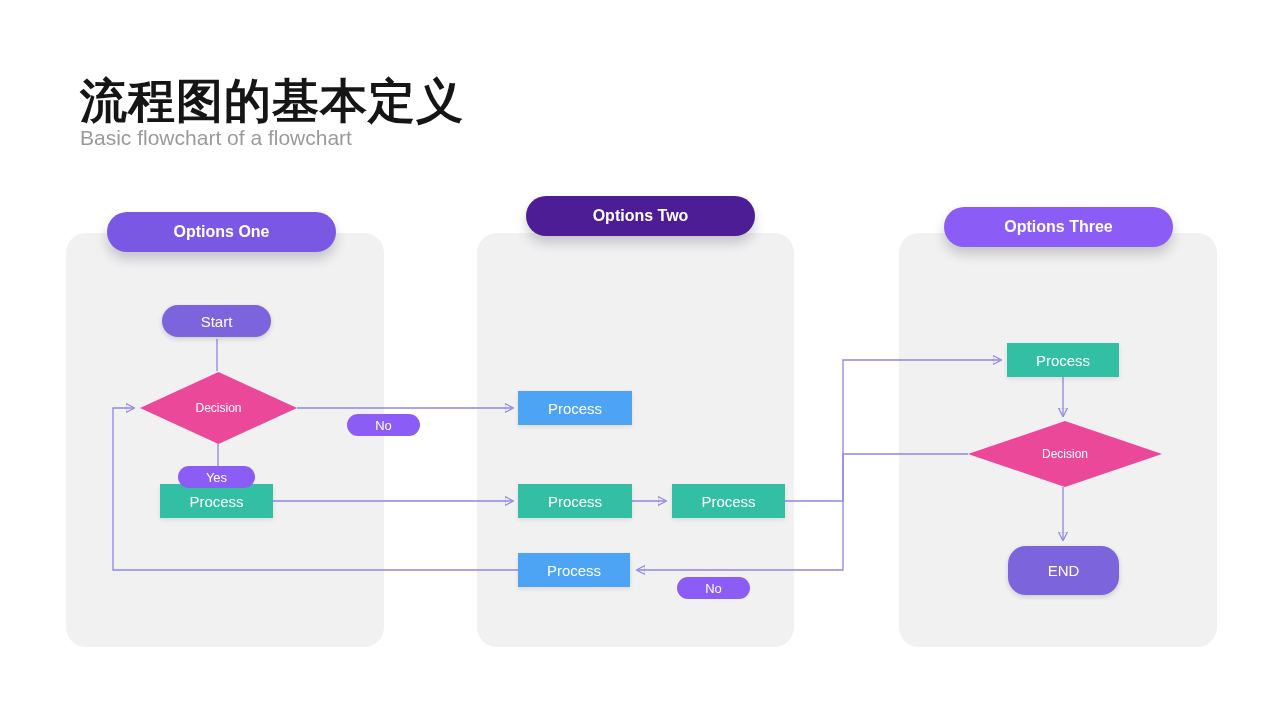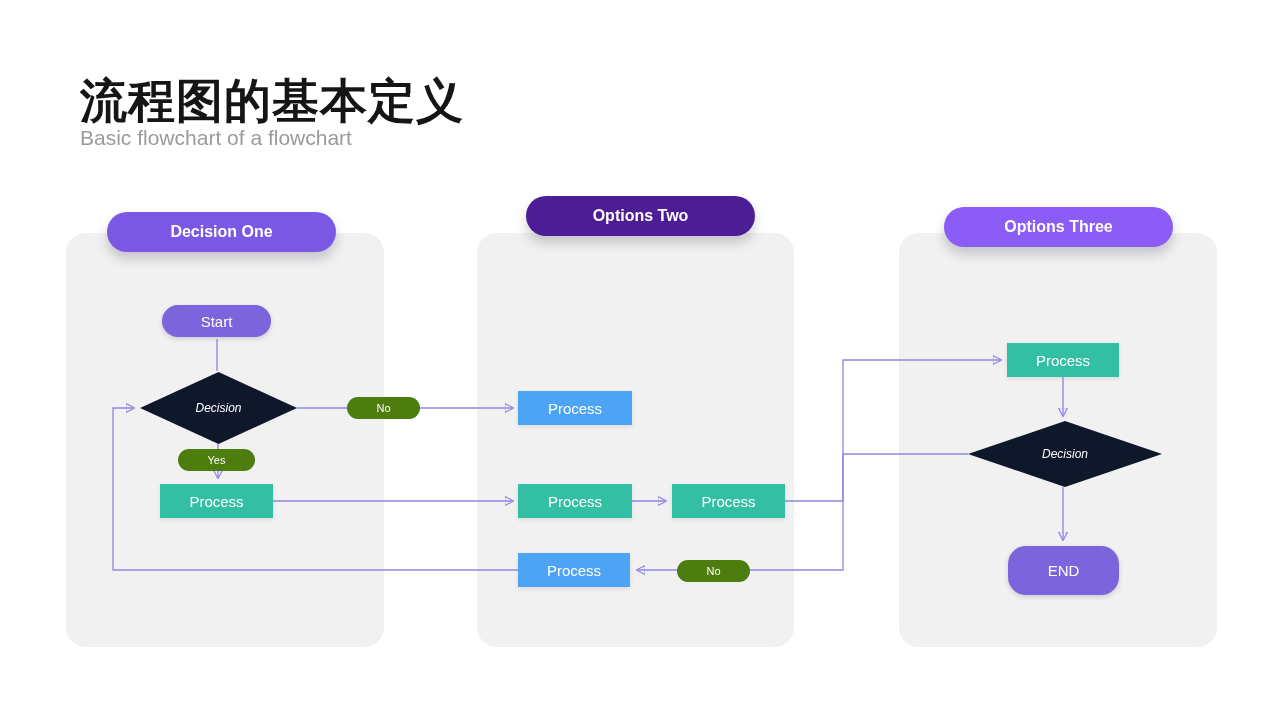--- a/index.html
+++ b/index.html
@@ -47,27 +47,28 @@
     position:absolute;z-index:3;
     display:flex;align-items:center;justify-content:center;
     color:#ffffff;font-size:15px;font-weight:400;
   }
   .node.rect{box-shadow:0 2px 4px rgba(40,40,60,0.10);}
   .node.pill{border-radius:18px;box-shadow:0 2px 5px rgba(40,40,60,0.18);}
   .node.purple{background:#7b64dc;}
   .node.teal{background:#33bfa4;}
   .node.blue{background:#4da4f5;}
   .node.diamond{
-    background:#0f172a;
+    background:#ec4899;
     clip-path:polygon(50% 0, 100% 50%, 50% 100%, 0 50%);
-    font-size:12px;box-shadow:none;font-style:italic;
+    font-size:12px;box-shadow:none;
   }
   .node.tag{
-    background:#4d7c0f;border-radius:11px;font-size:11px;z-index:4;
+    background:#8b5cf6;border-radius:11px;font-size:13px;z-index:4;
     box-shadow:none;
+    margin-top:17px;
   }
 
   
   .n-start   {left:162px;top:305px;width:109px;height:32px;}
   .n-dec1    {left:140px;top:372px;width:157px;height:72px;}
   .n-no1     {left:347px;top:397px;width:73px; height:22px;}
   .n-yes1    {left:178px;top:449px;width:77px; height:22px;}
   .n-proc1   {left:160px;top:484px;width:113px;height:34px;}
   .n-proc2a  {left:518px;top:391px;width:114px;height:34px;}
   .n-proc2b  {left:518px;top:484px;width:114px;height:34px;}
@@ -81,21 +82,21 @@
 </head>
 <body>
 
 <h1 class="page-title">流程图的基本定义</h1>
 <p class="page-subtitle">Basic flowchart of a flowchart</p>
 
 <div class="card c1"></div>
 <div class="card c2"></div>
 <div class="card c3"></div>
 
-<div class="col-pill p1">Decision One</div>
+<div class="col-pill p1">Options One</div>
 <div class="col-pill p2">Options Two</div>
 <div class="col-pill p3">Options Three</div>
 
 <svg class="connectors" width="1280" height="720">
   <defs>
     <marker id="arrow" viewBox="0 0 10 10" refX="8" refY="5" markerWidth="7" markerHeight="7" orient="auto-start-reverse">
       <path d="M0,0 L10,5 L0,10 z" fill="#7a63dd" stroke="none"></path>
     </marker>
   </defs>
   <path d="M217,339 L217,371"></path>

